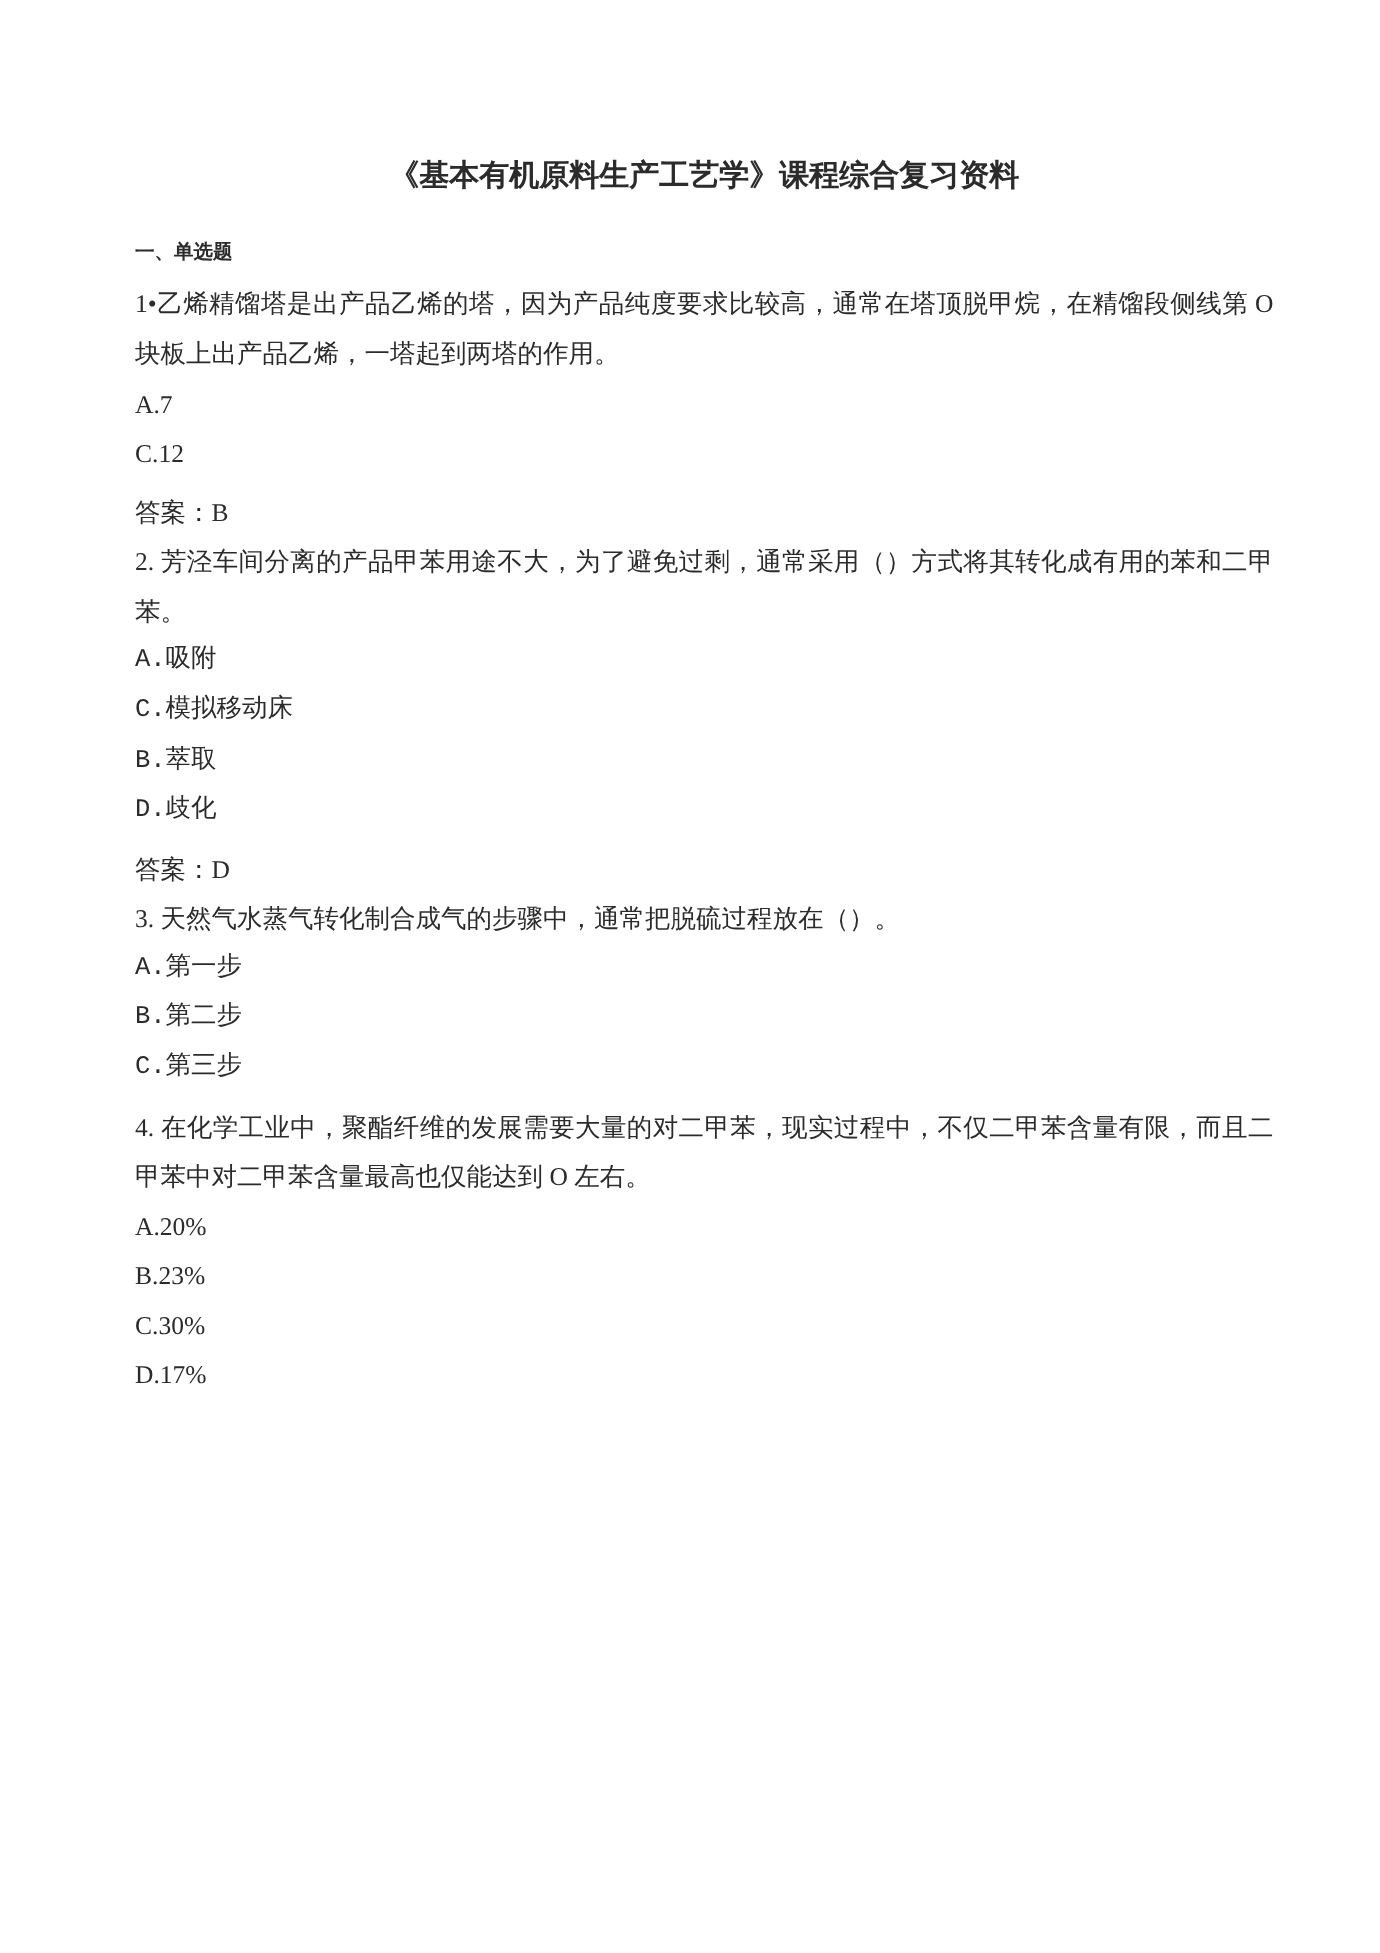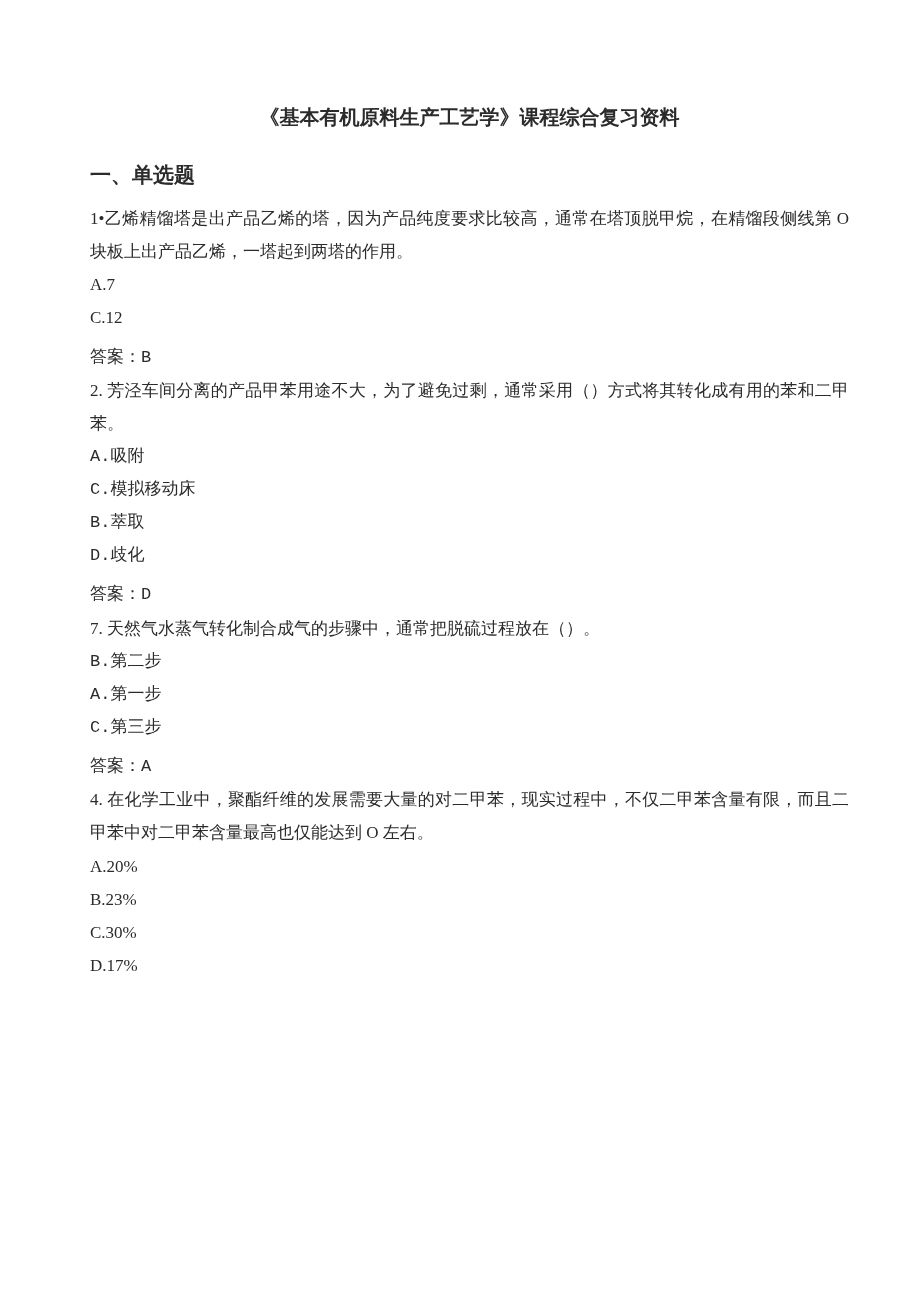--- a/index.html
+++ b/index.html
@@ -18,37 +18,37 @@
     line-height: 1.95;
   }
   .title {
     text-align: center;
     font-weight: 700;
     font-size: 20px;
     margin-bottom: 18px;
   }
   .section-heading {
     font-weight: 700;
-    font-size: 21px;
+    font-size: 13px;
     margin-bottom: 6px;
   }
   .q-body p {
     margin: 0;
     text-align: justify;
   }
   .options p {
     margin: 0;
     font-family: "Times New Roman", serif;
   }
   .options p.cn {
     font-family: Liberation Mono, monospace;
   }
   .answer {
     margin: 0;
-    font-family: Liberation Mono, monospace;
+    font-family: Liberation Serif, serif;
   }
   .q-block { margin-bottom: 0px; }
   .gap { height: 6px; }
 </style>
 </head>
 <body>
 
 <div class="page">
 
   <div class="title">《基本有机原料生产工艺学》课程综合复习资料</div>
@@ -80,31 +80,28 @@
       <p class="cn">D.歧化</p>
     </div>
     <div class="gap"></div>
     <p class="answer">
       <span>答案：</span><span>D</span>
     </p>
   </div>
 
   <div class="q-block">
     <div class="q-body">
-      <p>7. 天然气水蒸气转化制合成气的步骤中，通常把脱硫过程放在（）。</p>
+      <p>3. 天然气水蒸气转化制合成气的步骤中，通常把脱硫过程放在（）。</p>
     </div>
     <div class="options">
+      <p class="cn">A.第一步</p>
       <p class="cn">B.第二步</p>
-      <p class="cn">A.第一步</p>
       <p class="cn">C.第三步</p>
     </div>
     <div class="gap"></div>
-    <p class="answer">
-      <span>答案：</span><span>A</span>
-    </p>
   </div>
 
   <div class="q-block">
     <div class="q-body">
       <p>4. 在化学工业中，聚酯纤维的发展需要大量的对二甲苯，现实过程中，不仅二甲苯含量有限，而且二甲苯中对二甲苯含量最高也仅能达到 O 左右。</p>
     </div>
     <div class="options">
       <p>A.20%</p>
       <p>B.23%</p>
       <p>C.30%</p>

